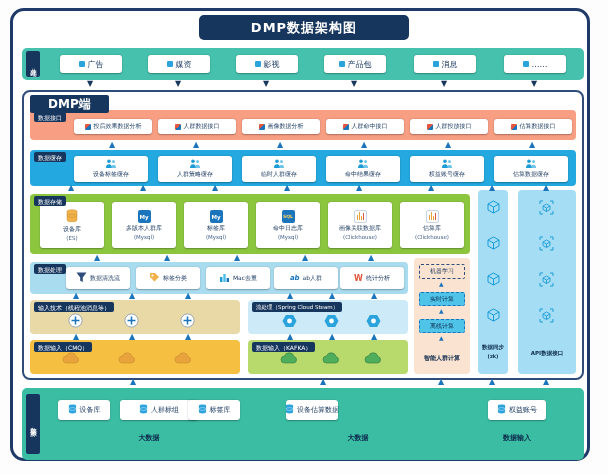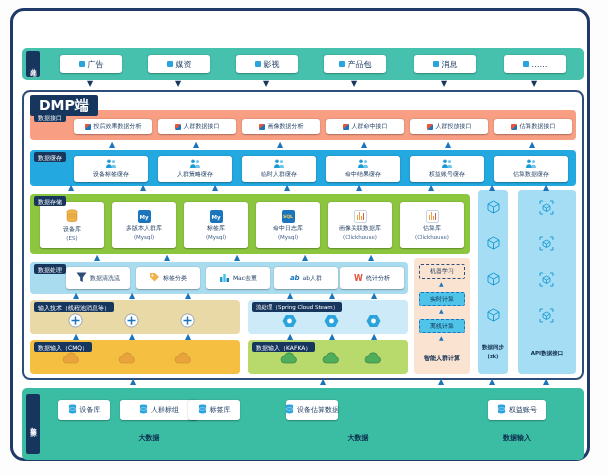--- a/index.html
+++ b/index.html
@@ -18,21 +18,21 @@
   .b-itech{left:30px;top:300px;width:210px;height:34px;background:#e9d9a7;border-radius:4px}
   .b-stream{left:248px;top:300px;width:160px;height:34px;background:#cdeaf8;border-radius:4px}
   .b-cmq{left:30px;top:340px;width:210px;height:34px;background:#f5c041;border-radius:4px}
   .b-kafka{left:248px;top:340px;width:160px;height:34px;background:#b8d96b;border-radius:4px}
   .b-sources{left:22px;top:388px;width:562px;height:72px;background:#3bbda4}
   .panel{position:absolute;left:414px;top:258px;width:56px;height:116px;background:#fbe3d1;border-radius:4px}
   .col{position:absolute;background:#a5def4;border-radius:4px}
   .c-sync{left:478px;top:190px;width:30px;height:184px}
   .c-api{left:518px;top:190px;width:58px;height:184px}
   .chip{position:absolute;background:#17365d;color:#fff;font-size:6px;padding:1.5px 4px;border-radius:2px;white-space:nowrap;z-index:4;line-height:1.2}
-  .chip.big{font-size:14px;font-weight:bold;padding:2px 9px}
+  .chip.big{font-size:12px;font-weight:bold;padding:2px 18px}
   .vchip{position:absolute;background:#17365d;color:#fff;font-size:6.5px;writing-mode:vertical-rl;text-orientation:upright;
          border-radius:2px;display:flex;align-items:center;justify-content:center;z-index:4;letter-spacing:1px}
   .wbox{position:absolute;background:#fff;border-radius:3px;display:flex;align-items:center;justify-content:center;gap:3px;
         color:#17365d;box-shadow:0 0.5px 1.5px rgba(0,0,0,.3);white-space:nowrap}
   .vbox{flex-direction:column;gap:1px}
   .biz{top:55px;width:62px;height:18px;font-size:8px}
   .ifc{top:119px;width:78px;height:15px;font-size:6px}
   .cch{top:156px;width:74px;height:26px;font-size:6px}
   .sto{top:202px;width:64px;height:46px;font-size:6px}
   .prc{top:267px;width:64px;height:22px;font-size:6px}
@@ -61,20 +61,21 @@
       font-size:6px;display:flex;align-items:center;justify-content:center;color:#0d2a4d}
   .smart{position:absolute;left:414px;top:354px;width:56px;text-align:center;font-size:6px;font-weight:bold;color:#0d2a4d}
   .ic{position:absolute;display:flex;align-items:center;justify-content:center}
   .collabel{position:absolute;text-align:center;font-size:5.5px;font-weight:bold;color:#0d2a4d}
 </style>
 </head>
 <body>
 
 <div class="canvas">
   <div class="frame"></div>
+  <div class="title">DMP数据架构图</div>
 
   <div class="band b-business"></div>
   <div class="vchip" style="left:26px;top:51px;width:14px;height:26px">业务端</div>
   <div class="wbox biz" style="left:60px">
       <span class="sq-icon"></span>
       <span>广告</span>
     </div>
   <div class="wbox biz" style="left:148px">
       <span class="sq-icon"></span>
       <span>媒资</span>

